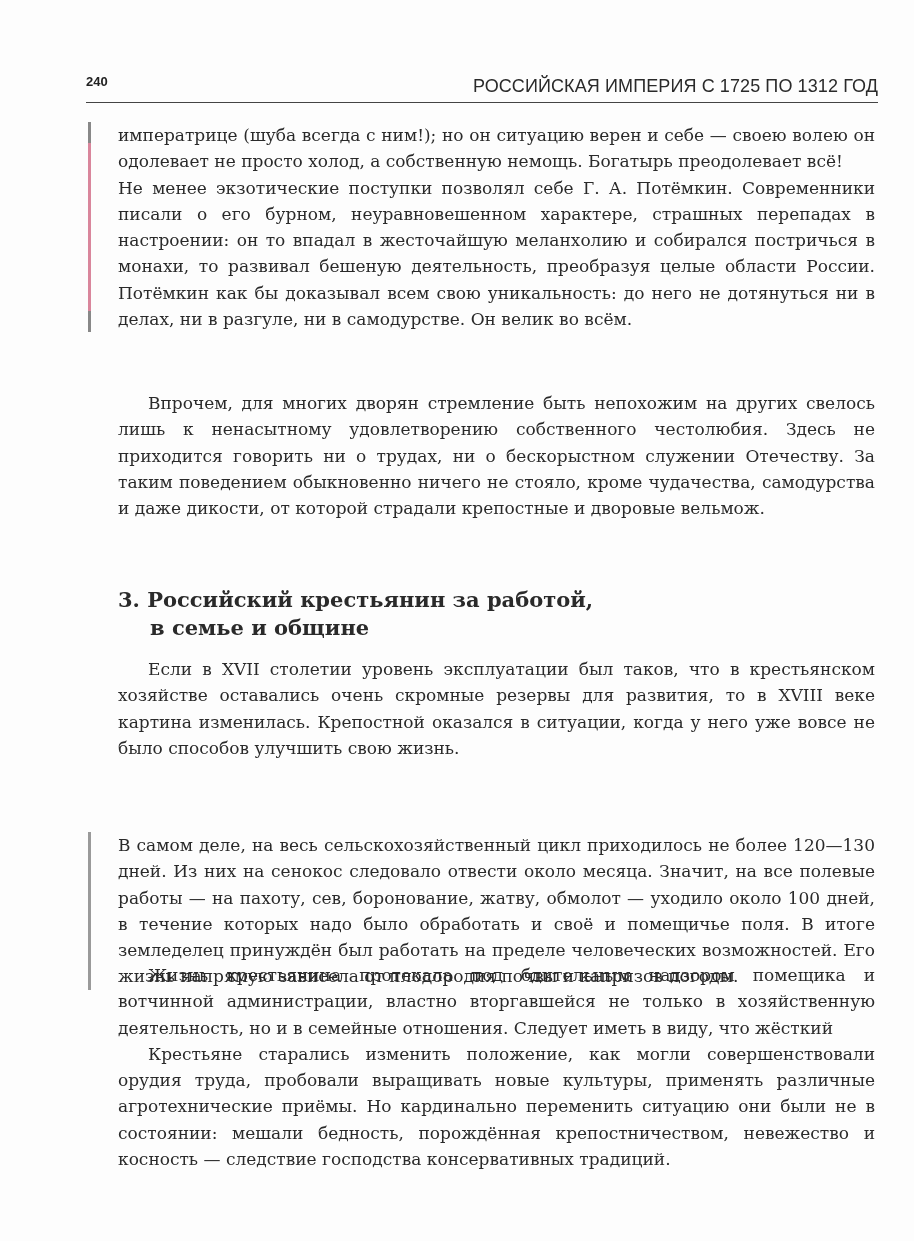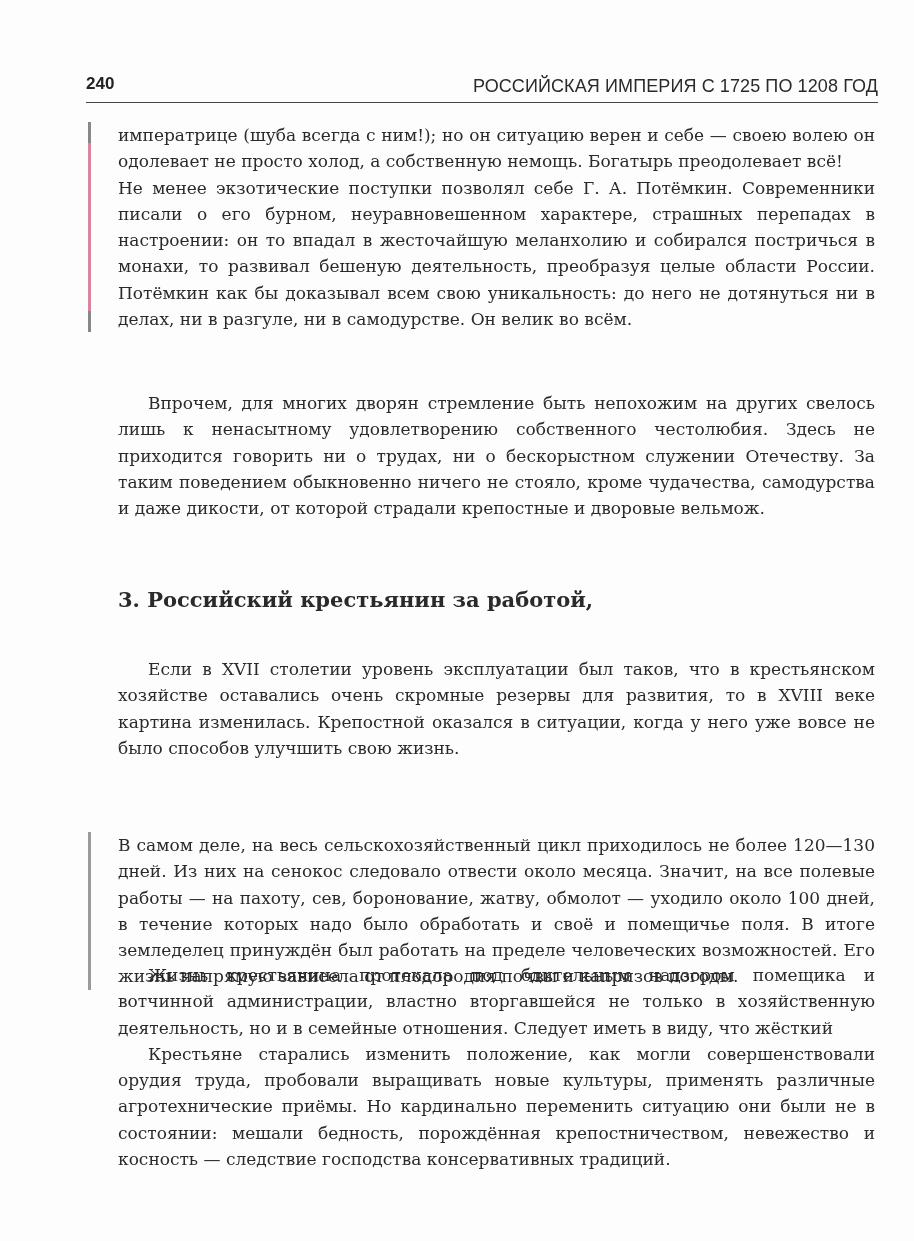--- a/index.html
+++ b/index.html
@@ -6,21 +6,21 @@
   body {
     width: 914px; height: 1241px; background: #fdfdfd; position: relative; overflow: hidden;
     font-family: "DejaVu Serif", "Liberation Serif", serif; color: #2a2a2a;
   }
   .header {
     position: absolute; left: 86px; top: 72px; width: 792px; height: 30px;
     border-bottom: 1.5px solid #444;
   }
   .page-num {
     position: absolute; left: 0; top: 2px; font-family: "Liberation Sans", sans-serif;
-    font-weight: bold; font-size: 17px; color: #222;
+    font-weight: bold; font-size: 13px; color: #222;
   }
   .running-title {
     position: absolute; right: 0; top: 4px; font-family: "Liberation Sans", sans-serif;
     font-size: 18px; color: #2a2a2a; letter-spacing: 0.1px;
   }
   .text {
     font-size: 17px; line-height: 26.3px; text-align: justify; margin: 0;
   }
   .block {
     position: absolute; left: 118px; width: 757px;
@@ -39,35 +39,36 @@
     position: absolute; left: 118px; top: 586px; font-weight: bold; font-size: 21px;
     line-height: 28px; color: #2a2a2a;
   }
   .heading .l2 { padding-left: 32px; display: block; }
 </style>
 </head>
 <body>
 
 <div class="header">
   <span class="page-num">240</span>
-  <span class="running-title">РОССИЙСКАЯ ИМПЕРИЯ С 1725 ПО 1208 ГОД</span>
+  <span class="running-title">РОССИЙСКАЯ ИМПЕРИЯ С 1725 ПО 1312 ГОД</span>
 </div>
 
 <div class="sidebar-box" style="top:122px;">
   <div class="sidebar-rule"></div>
   <p class="text">императрице (шуба всегда с ним!); но он ситуацию верен и себе — своею волею он одолевает не просто холод, а собственную немощь. Богатырь преодолевает всё!</p>
   <p class="text">Не менее экзотические поступки позволял себе Г. А. Потёмкин. Современники писали о его бурном, неуравновешенном характере, страшных перепадах в настроении: он то впадал в жесточайшую меланхолию и собирался постричься в монахи, то развивал бешеную деятельность, преобразуя целые области России. Потёмкин как бы доказывал всем свою уникальность: до него не дотянуться ни в делах, ни в разгуле, ни в самодурстве. Он велик во всём.</p>
 </div>
 
 <div class="block" style="top:390px;">
   <p class="text indent">Впрочем, для многих дворян стремление быть непохожим на других свелось лишь к ненасытному удовлетворению собственного честолюбия. Здесь не приходится говорить ни о трудах, ни о бескорыстном служении Отечеству. За таким поведением обыкновенно ничего не стояло, кроме чудачества, самодурства и даже дикости, от которой страдали крепостные и дворовые вельмож.</p>
 </div>
 
 <div class="heading">
   <span>3. Российский крестьянин за работой,</span>
+  <span class="l2">в семье и общине</span>
 </div>
 
 <div class="block" style="top:656px;">
   <p class="text indent">Если в XVII столетии уровень эксплуатации был таков, что в крестьянском хозяйстве оставались очень скромные резервы для развития, то в XVIII веке картина изменилась. Крепостной оказался в ситуации, когда у него уже вовсе не было способов улучшить свою жизнь.</p>
 </div>
 
 <div class="sidebar-box" style="top:832px;">
   <div class="sidebar-rule grey"></div>
   <p class="text">В самом деле, на весь сельскохозяйственный цикл приходилось не более 120—130 дней. Из них на сенокос следовало отвести около месяца. Значит, на все полевые работы — на пахоту, сев, боронование, жатву, обмолот — уходило около 100 дней, в течение которых надо было обработать и своё и помещичье поля. В итоге земледелец принуждён был работать на пределе человеческих возможностей. Его жизнь напрямую зависела от плодородия почвы и капризов погоды.</p>
 </div>

